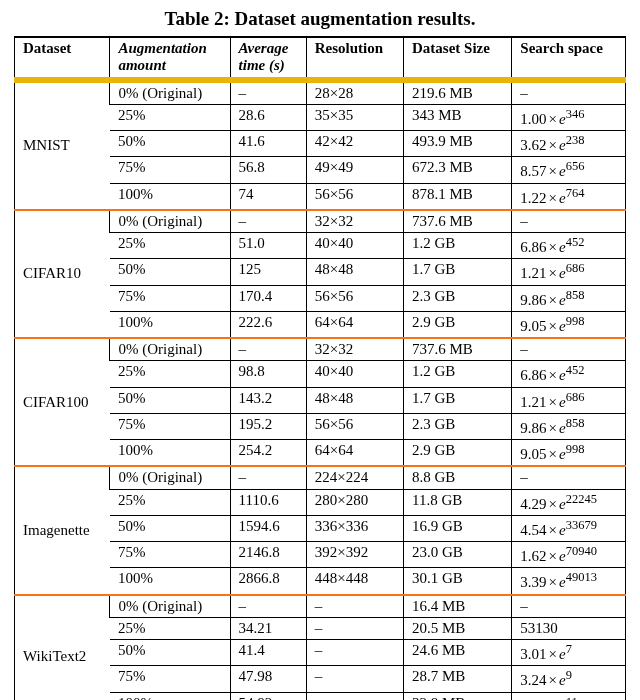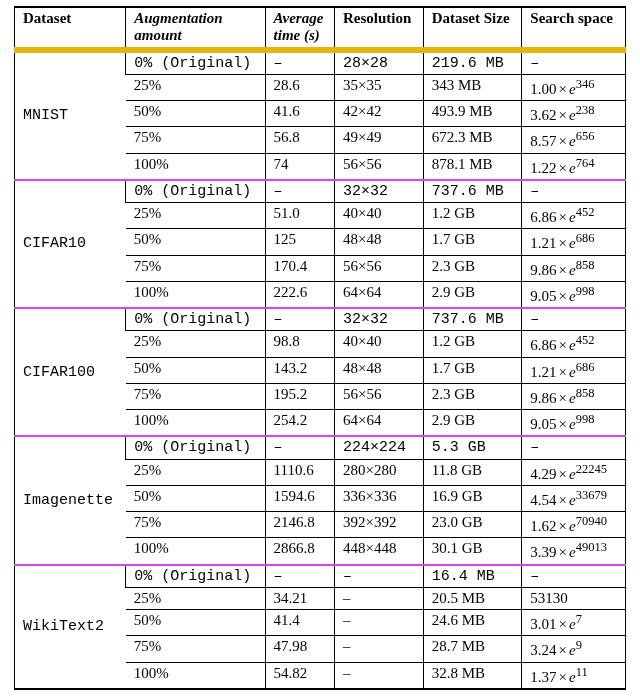--- a/index.html
+++ b/index.html
@@ -48,35 +48,35 @@
   
   tbody td {
     border-top: 1px solid #000;
   }
   
   th + th, td + td {
     border-left: 1px solid #000;
   }
   
   tbody tr.group-start td {
-    border-top: 2px solid #d946ef;
-    font-family: Liberation Mono, monospace;
+    border-top: 2px solid #f97316;
   }
   
   td.ds {
     vertical-align: middle;
     margin-top: 8px;
   }
   .mul { padding: 0 2px; }
   .linebreak { display:block;font-style:italic; }
 </style>
 </head>
 <body>
 <div class="wrap">
 
+<div class="caption">Table 2: Dataset augmentation results.</div>
 
 <table>
   <thead>
     <tr>
       <th>Dataset</th>
       <th>
         <span class="linebreak">Augmentation</span>
         <span class="linebreak">amount</span>
       </th>
       <th>
@@ -195,21 +195,21 @@
           <td>254.2</td>
           <td>64×64</td>
           <td>2.9 GB</td>
           <td><span>9.05</span><span class="mul">×</span><i>e</i><sup>998</sup></td>
         </tr>
         <tr class="group-start">
           <td class="ds" rowspan="5">Imagenette</td>
           <td>0% (Original)</td>
           <td>–</td>
           <td>224×224</td>
-          <td>5.3 GB</td>
+          <td>8.8 GB</td>
           <td>–</td>
         </tr>
         <tr>
           <td>25%</td>
           <td>1110.6</td>
           <td>280×280</td>
           <td>11.8 GB</td>
           <td><span>4.29</span><span class="mul">×</span><i>e</i><sup>22245</sup></td>
         </tr>
         <tr>

